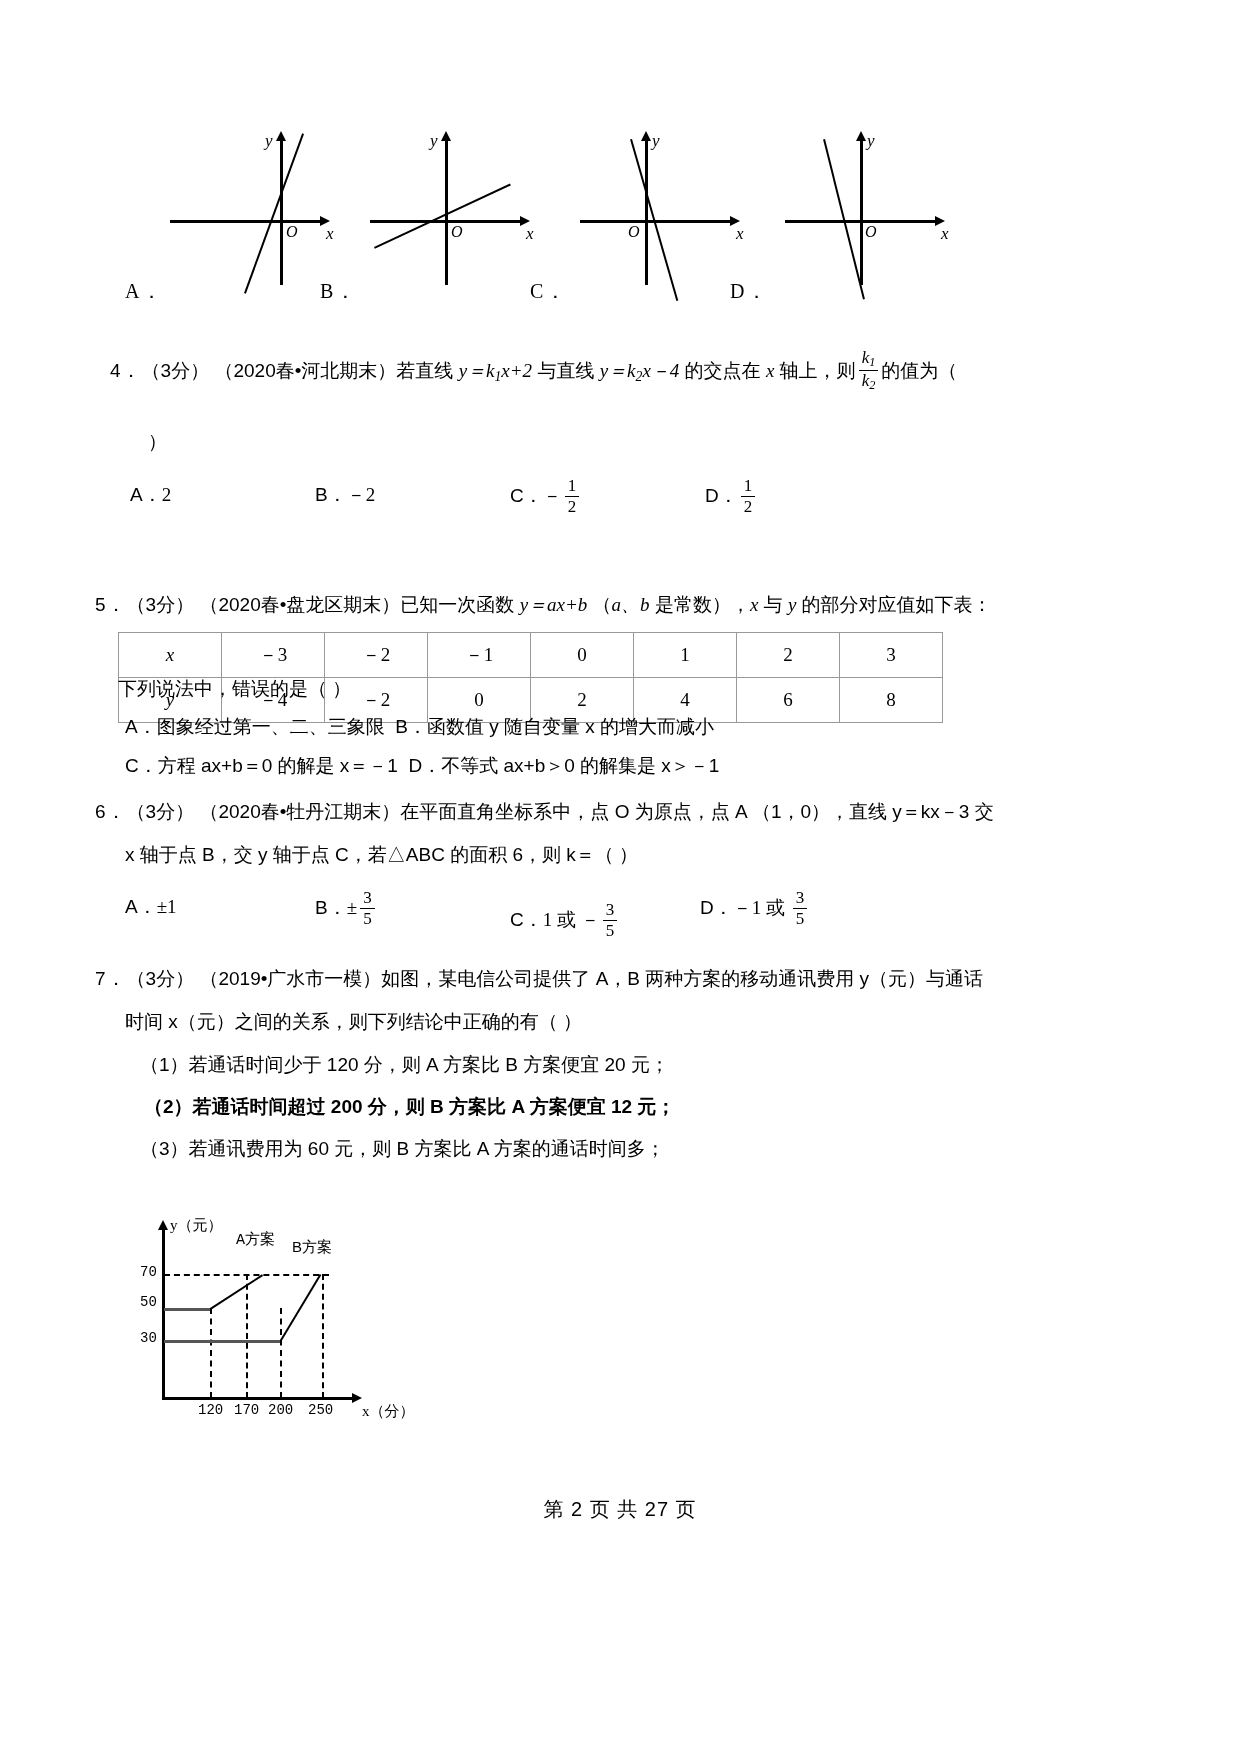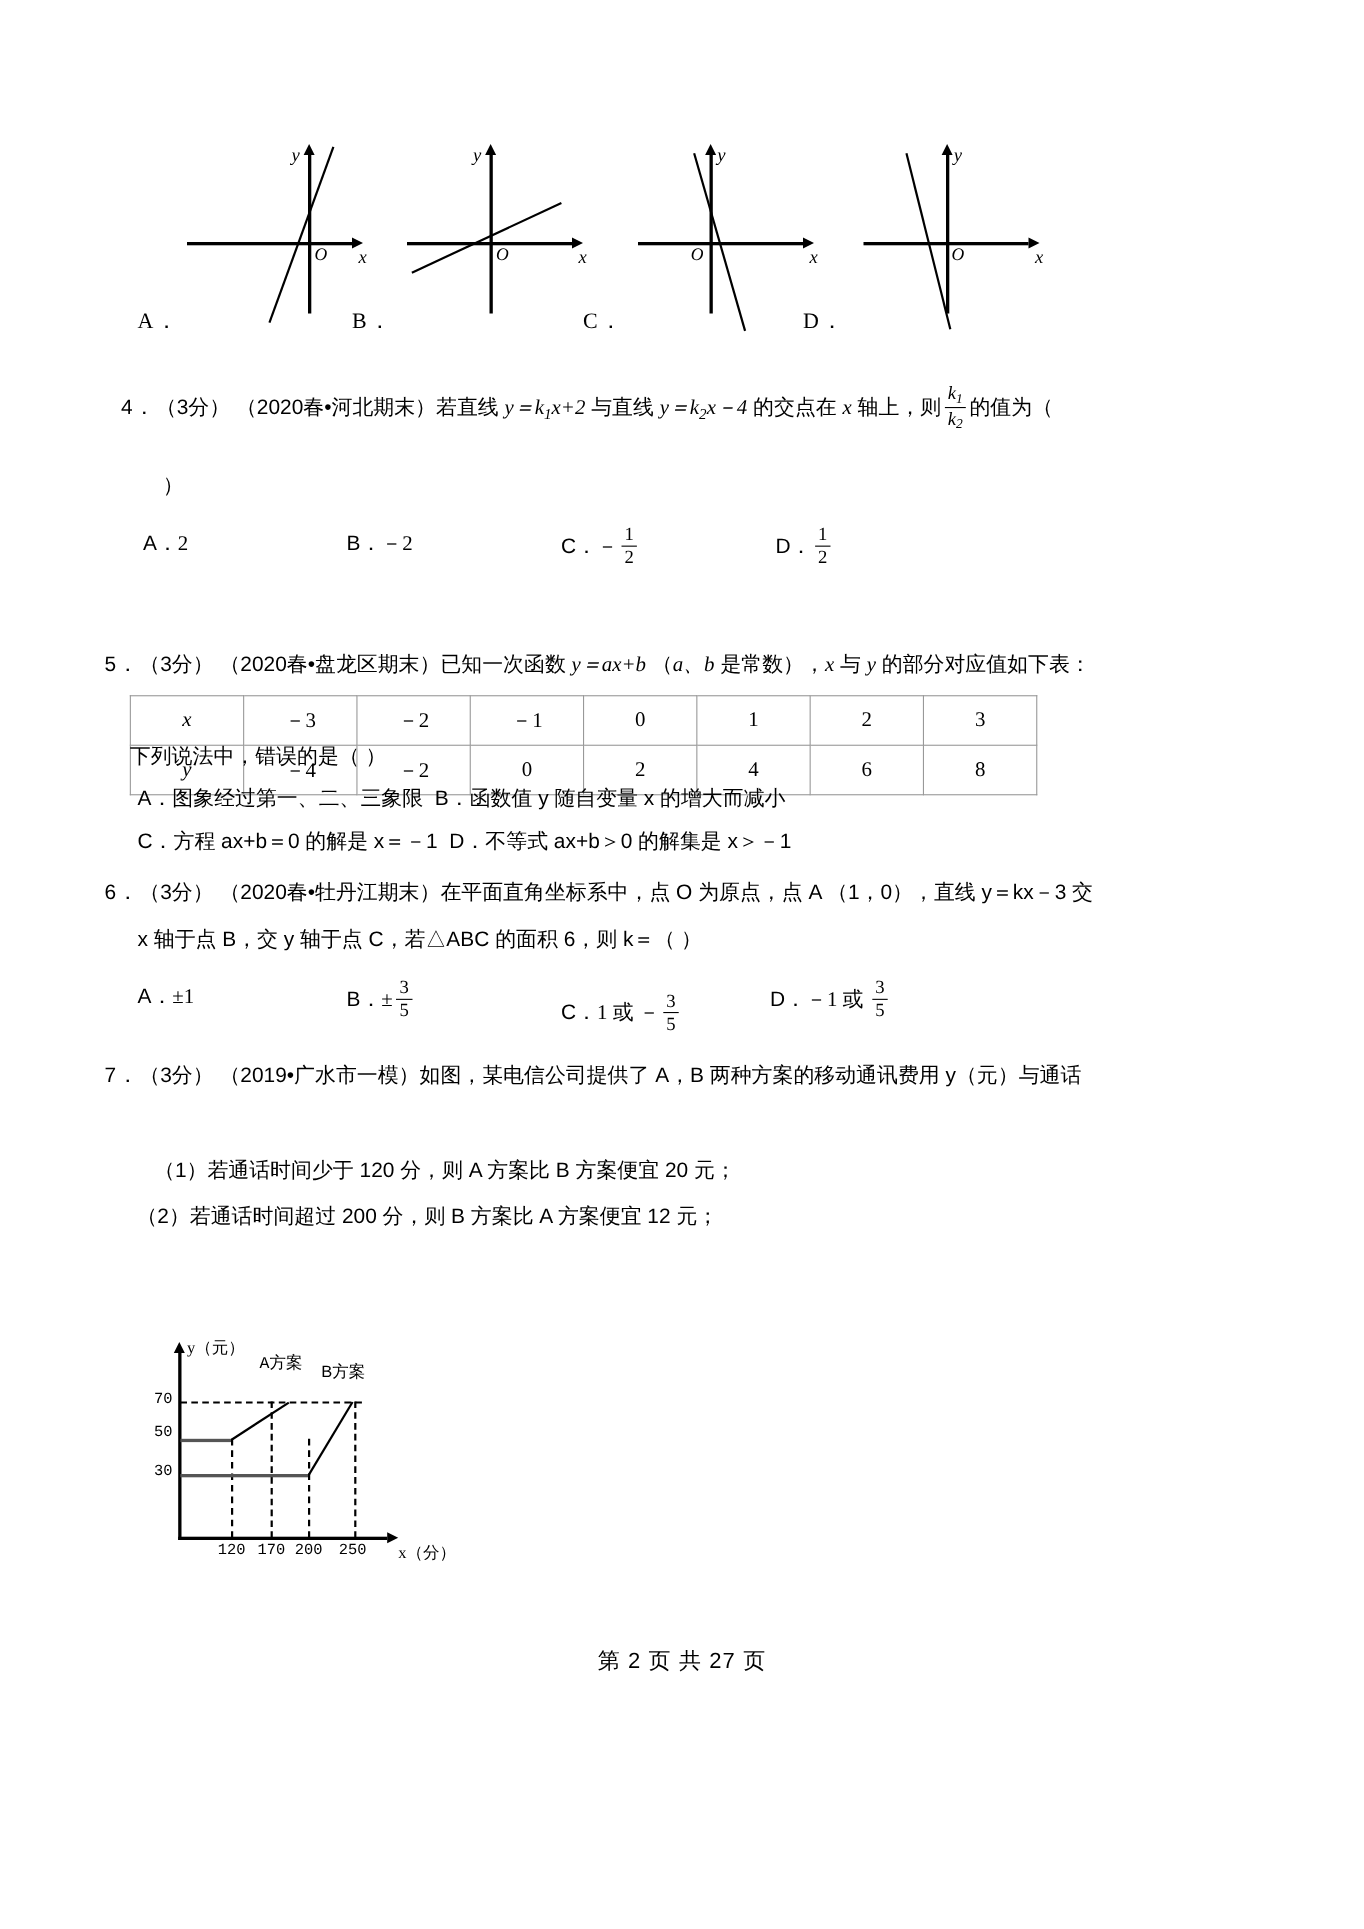--- a/index.html
+++ b/index.html
@@ -196,23 +196,25 @@
       <span>C．</span><span class="num">1 或 －</span><span class="frac"><span class="top">3</span><span class="bar"></span><span class="bot">5</span></span>
     </span>
     <span style="position:absolute;left:590px;top:0;">
       <span>D．</span><span class="num">－1 或 </span><span class="frac"><span class="top">3</span><span class="bar"></span><span class="bot">5</span></span>
     </span>
   </div>
 
   <div class="q" style="left:95px;top:962px;width:1040px;">
     <span class="qnum">7．</span><span>（3分）</span>&nbsp;<span>（2019•广水市一模）</span><span>如图，某电信公司提供了 A，B 两种方案的移动通讯费用 y（元）与通话</span>
   </div>
+  <div class="q" style="left:125px;top:1005px;width:1000px;">时间 x（元）之间的关系，则下列结论中正确的有（        ）</div>
 
   <div class="q" style="left:140px;top:1048px;">（1）若通话时间少于 120 分，则 A 方案比 B 方案便宜 20 元；</div>
-  <div class="q" style="left:124px;top:1090px;">（2）若通话时间超过 200 分，则 B 方案比 A 方案便宜 12 元；</div>
+  <div class="q" style="left:144px;top:1090px;font-weight:bold;">（2）若通话时间超过 200 分，则 B 方案比 A 方案便宜 12 元；</div>
+  <div class="q" style="left:140px;top:1132px;">（3）若通讯费用为 60 元，则 B 方案比 A 方案的通话时间多；</div>
 
   <div class="chart">
 
     <div class="c-ax" style="left:22px;top:18px;width:3px;height:170px;"></div>
     <div class="arrowU" style="left:18px;top:8px;"></div>
 
     <div class="c-ax" style="left:22px;top:185px;width:190px;height:3px;"></div>
     <div class="arrowR" style="left:212px;top:181px;"></div>
 
     <span class="cyl" style="left:30px;top:4px;">y（元）</span>

